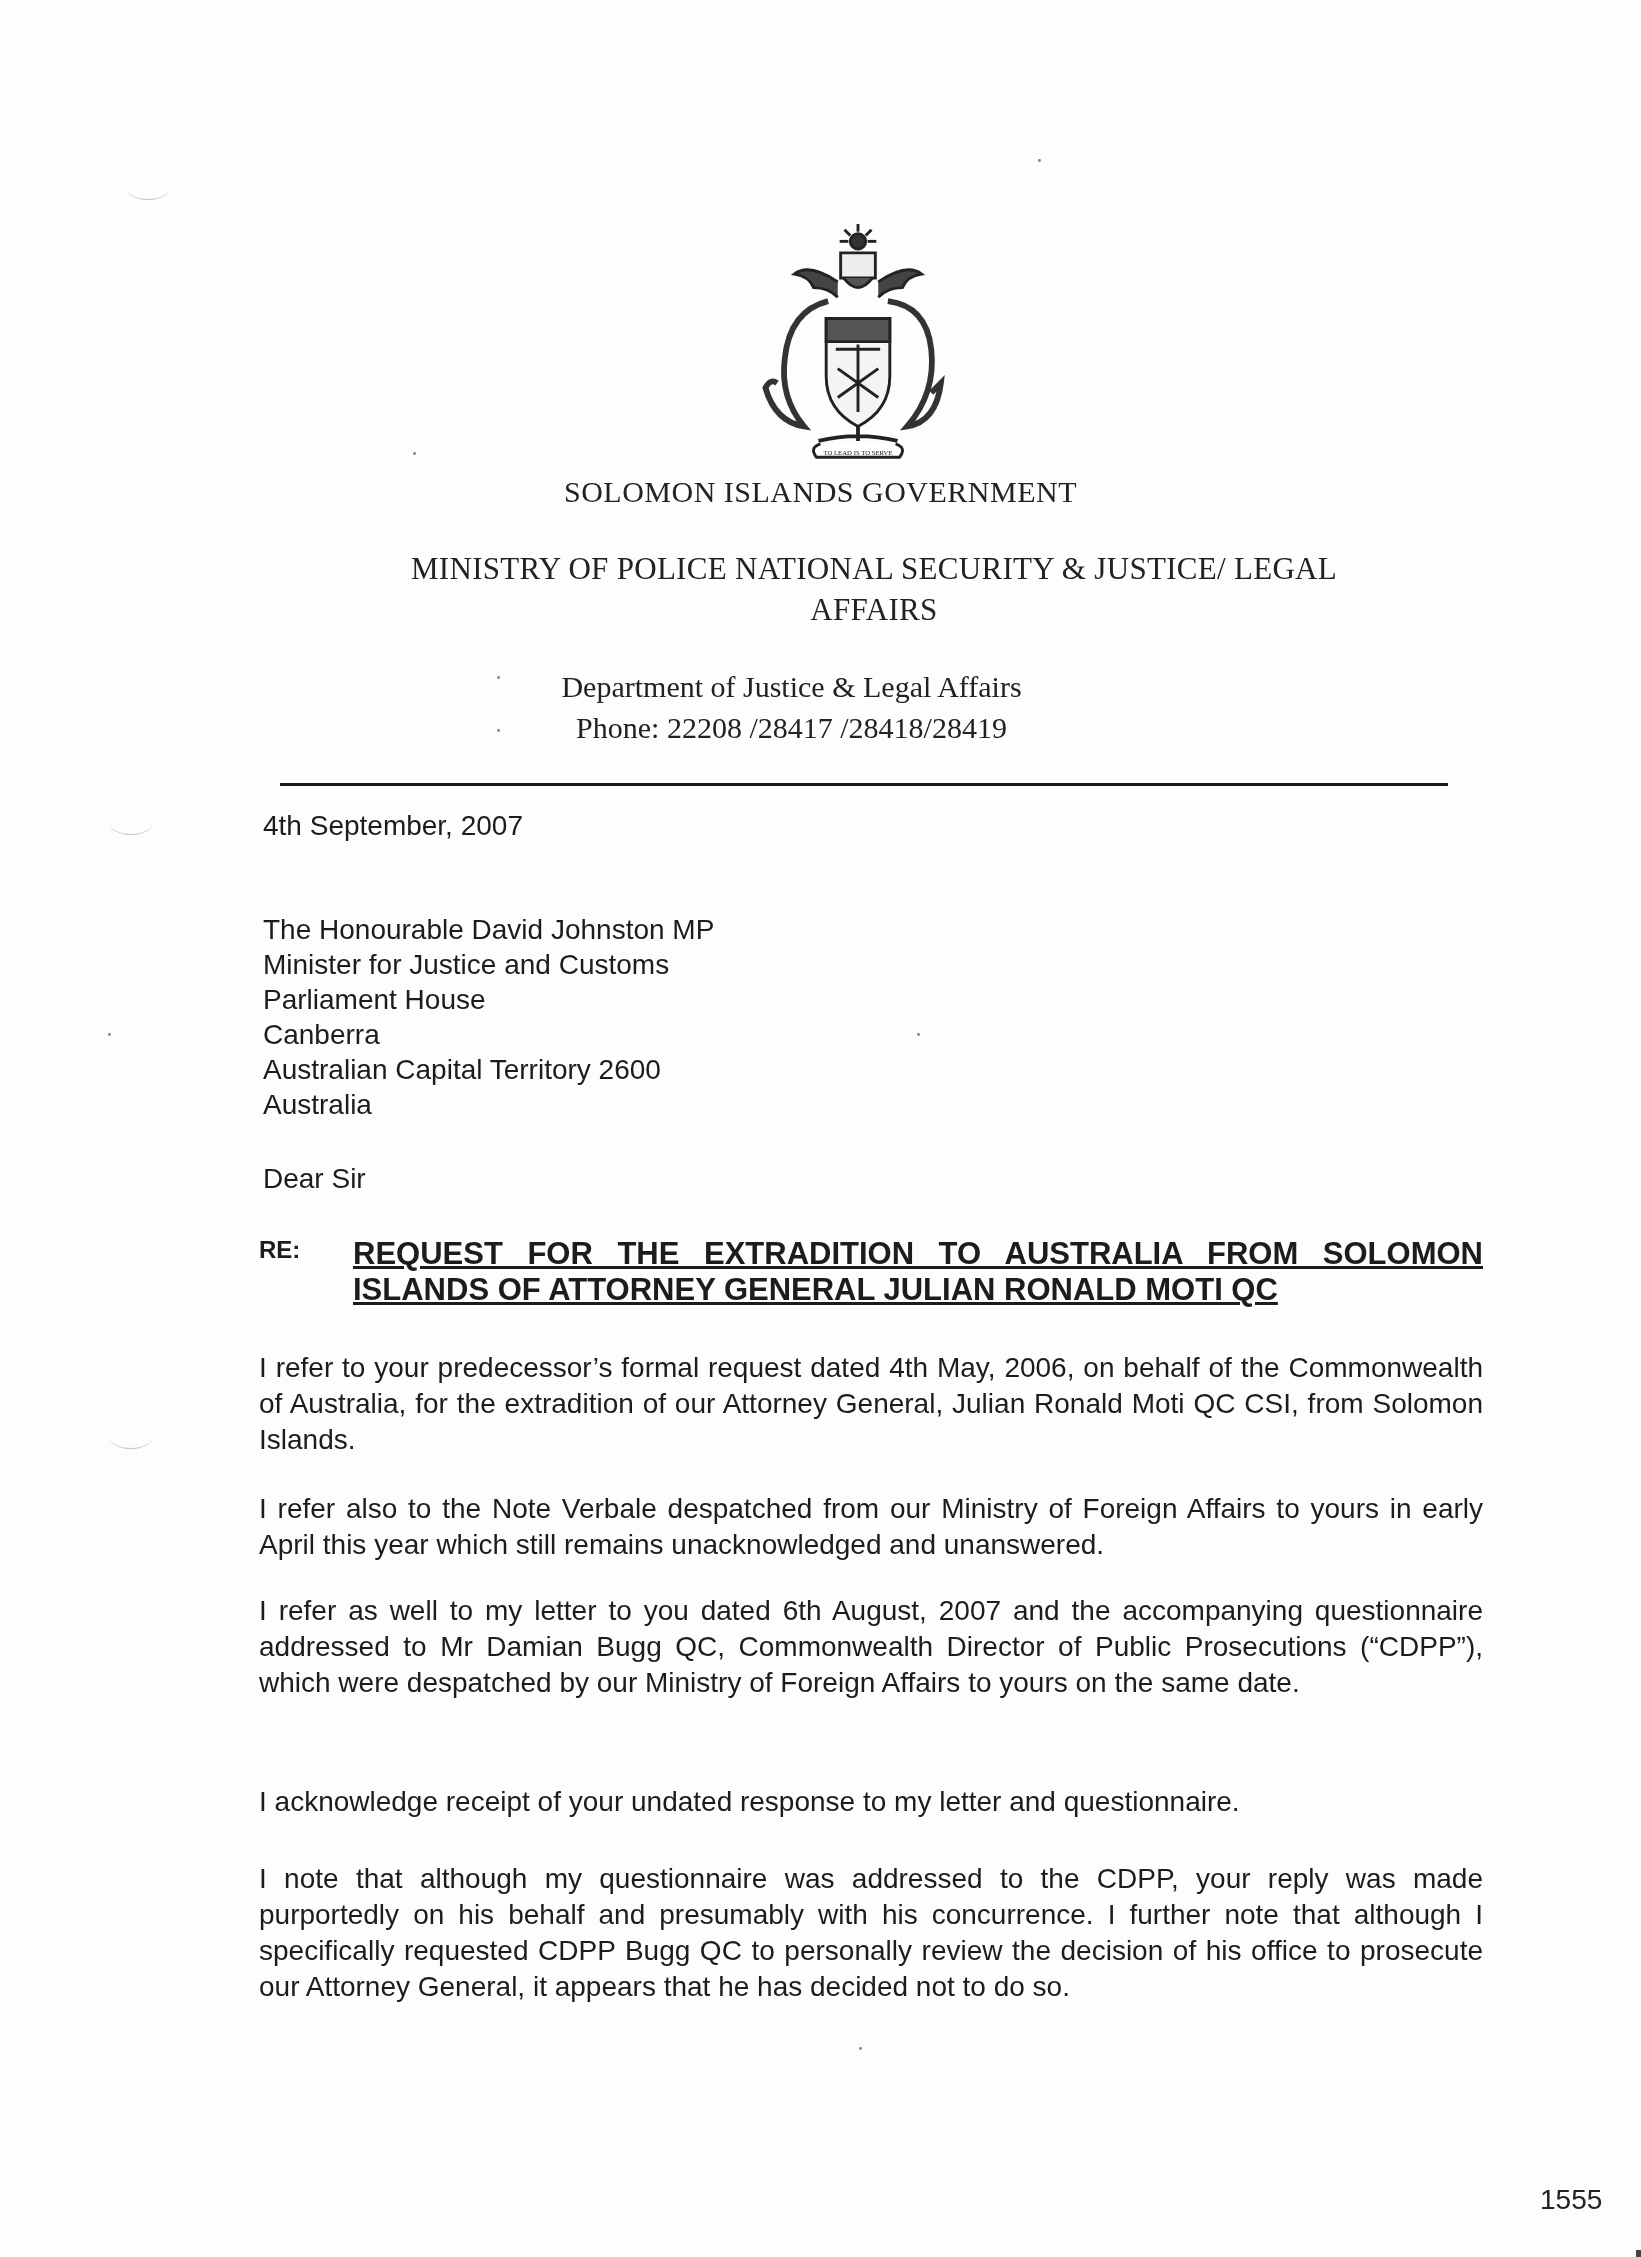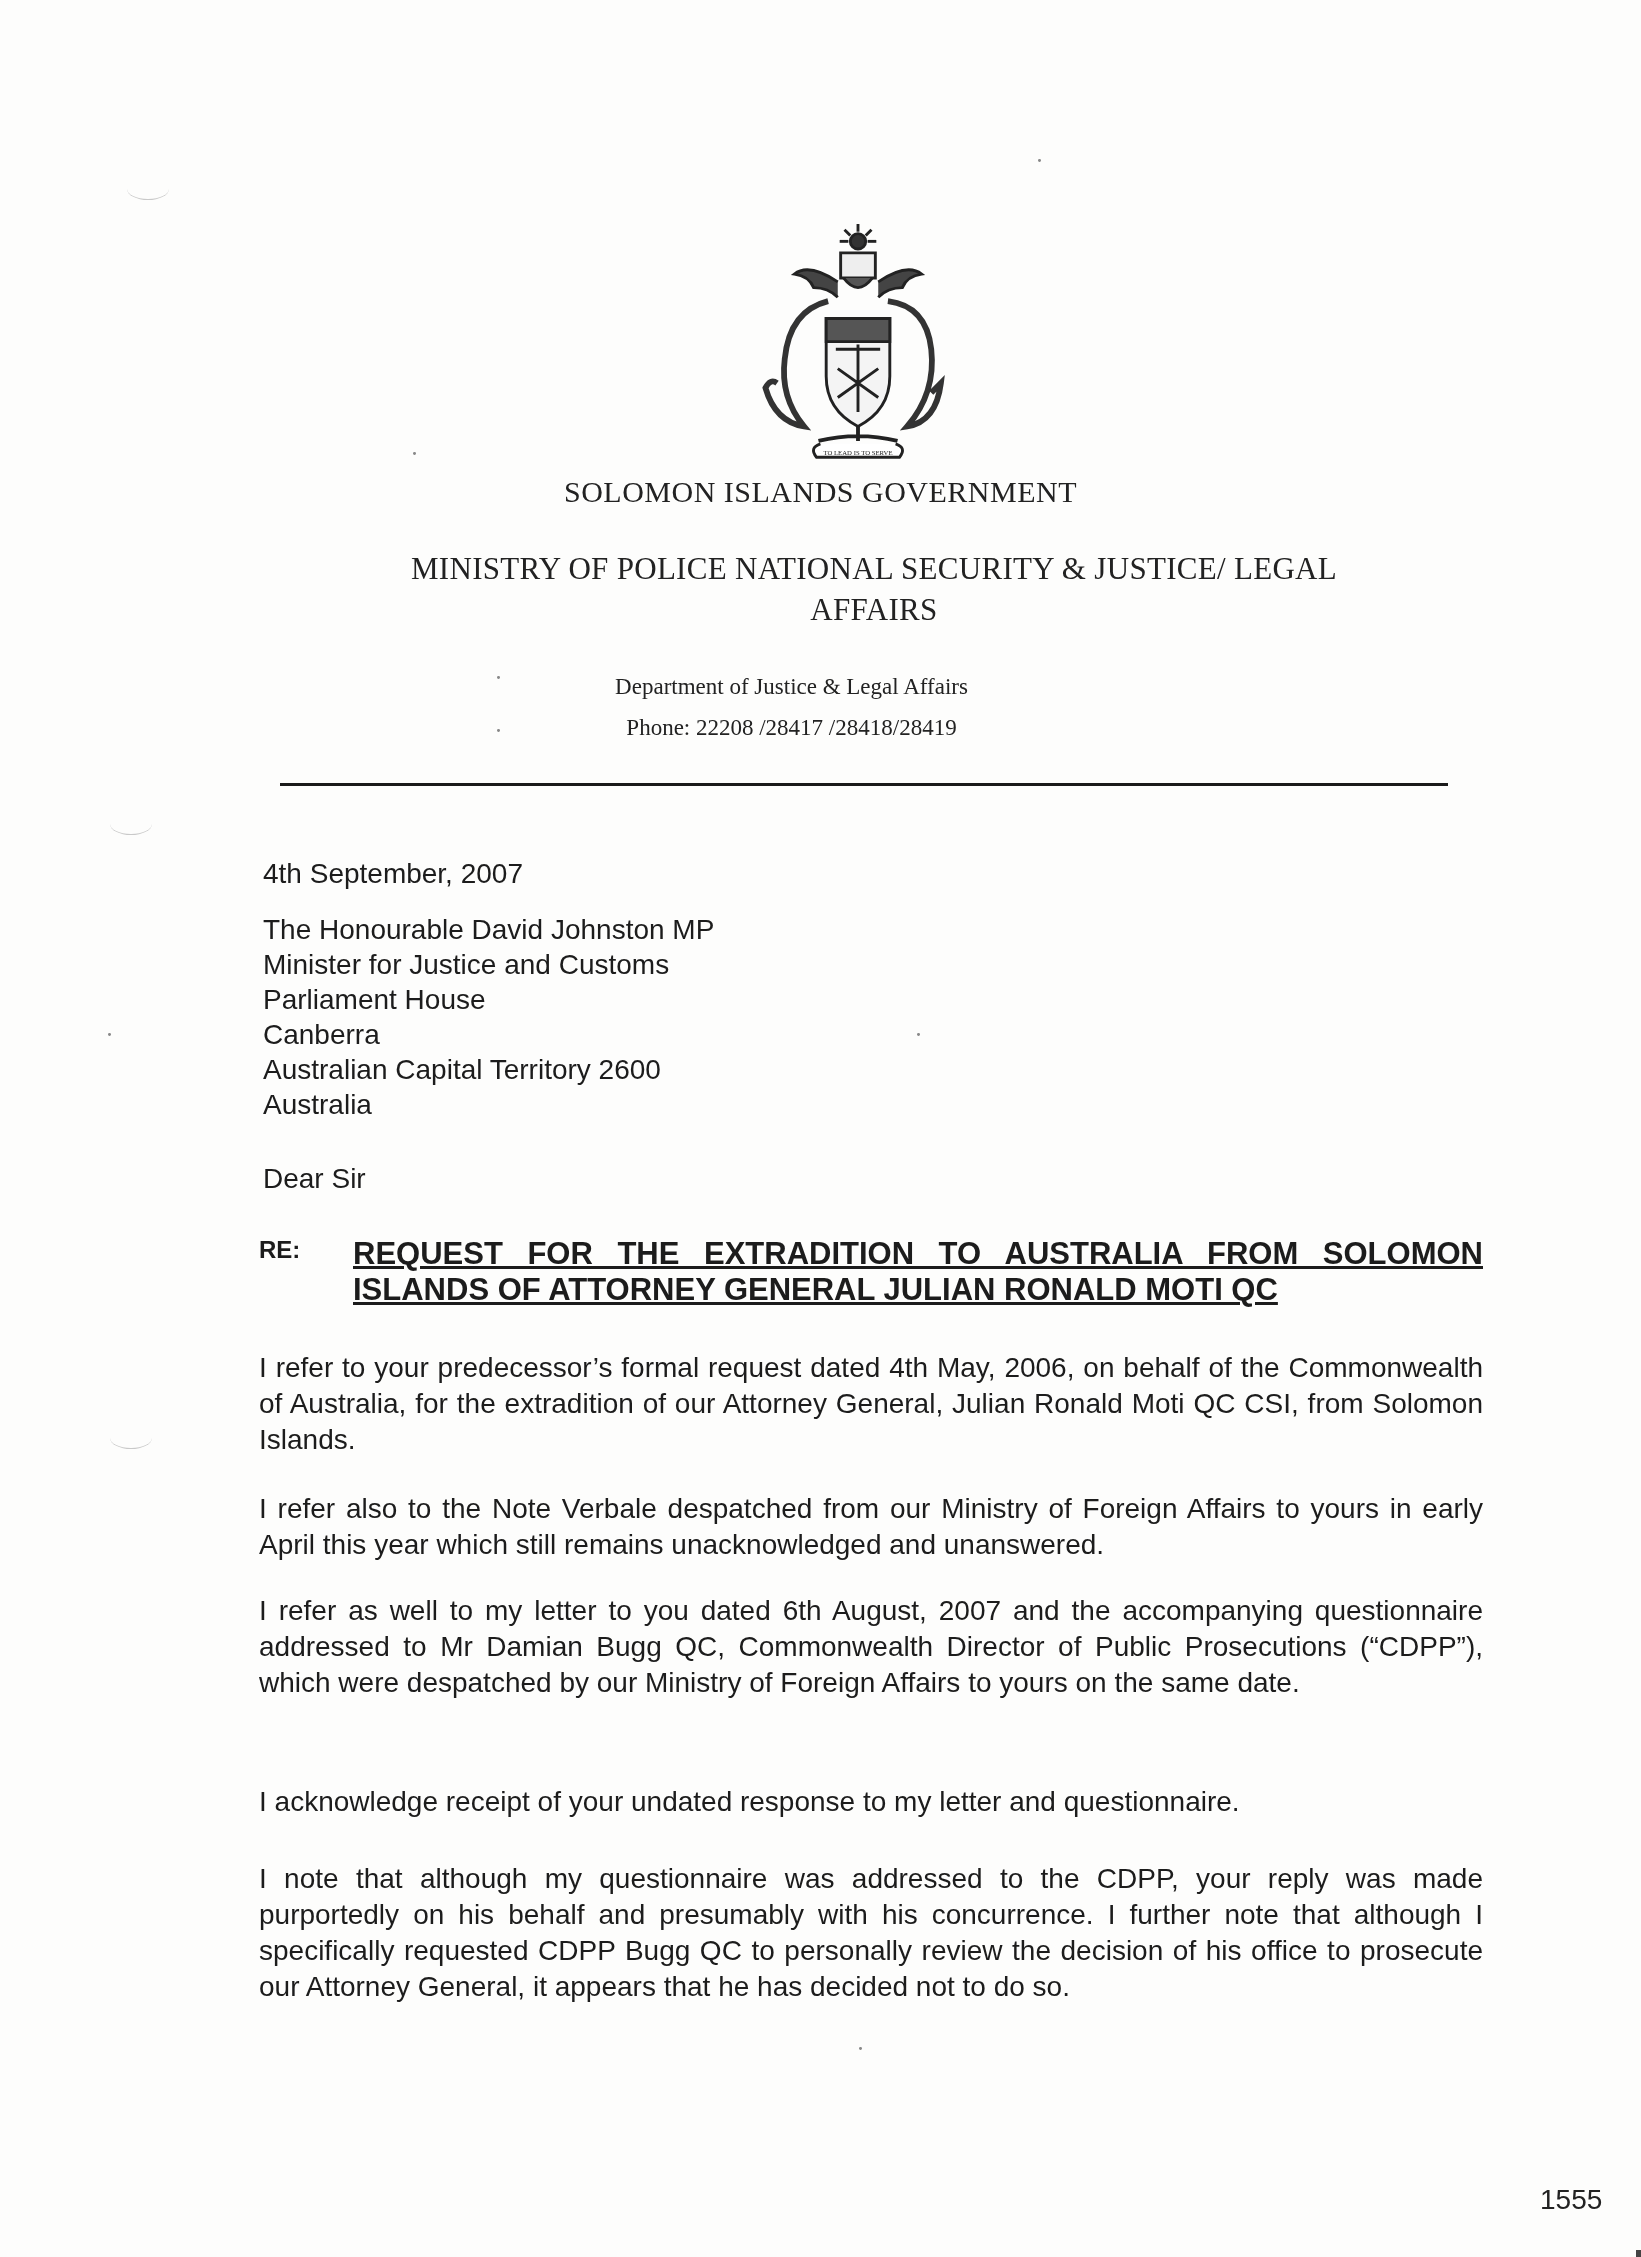--- a/index.html
+++ b/index.html
@@ -7,24 +7,24 @@
     width: 1641px; height: 2257px; position: relative; overflow: hidden;
     background: #fdfdfc;
     font-family: "Liberation Sans", sans-serif;
     color: #1c1c1c;
   }
   .abs { position: absolute; }
   .crest { left: 751px; top: 224px; width: 214px; height: 241px; }
   .serif { font-family: "Liberation Serif", "DejaVu Serif", serif; color: #222; text-align: center; }
   .h-gov { left: 0; width: 1641px; top: 475px; font-size: 30px; letter-spacing: 0.5px; }
   .h-min { left: 319px; width: 1110px; top: 548px; font-size: 31px; line-height: 41px; letter-spacing: 0.3px; }
-  .h-dept { left: 0; width: 1583px; top: 666px; font-size: 23px; line-height: 41px; }
+  .h-dept { left: 0; width: 1583px; top: 666px; font-size: 30px; line-height: 41px; }
   .rule { left: 280px; top: 783px; width: 1168px; height: 2.9px; background: #1a1a1a; }
   .body-text { font-size: 28px; line-height: 35px; }
-  .date { left: 263px; top: 856px; }
+  .date { left: 263px; top: 808px; }
   .addr { left: 263px; top: 912px; }
   .salute { left: 263px; top: 1161px; }
   .re-label { left: 259px; top: 1236px; font-weight: bold; font-size: 24px; }
   .re-text { left: 353px; top: 1236px; width: 1130px; font-weight: bold; font-size: 31px; line-height: 36px; text-align: justify; text-align-last: left; text-decoration: underline; }
   .para { left: 259px; width: 1224px; text-align: justify; font-size: 28px; line-height: 36px; }
   .p1 { top: 1350px; }
   .p2 { top: 1491px; }
   .p3 { top: 1593px; }
   .p4 { top: 1784px; }
   .p5 { top: 1861px; }

